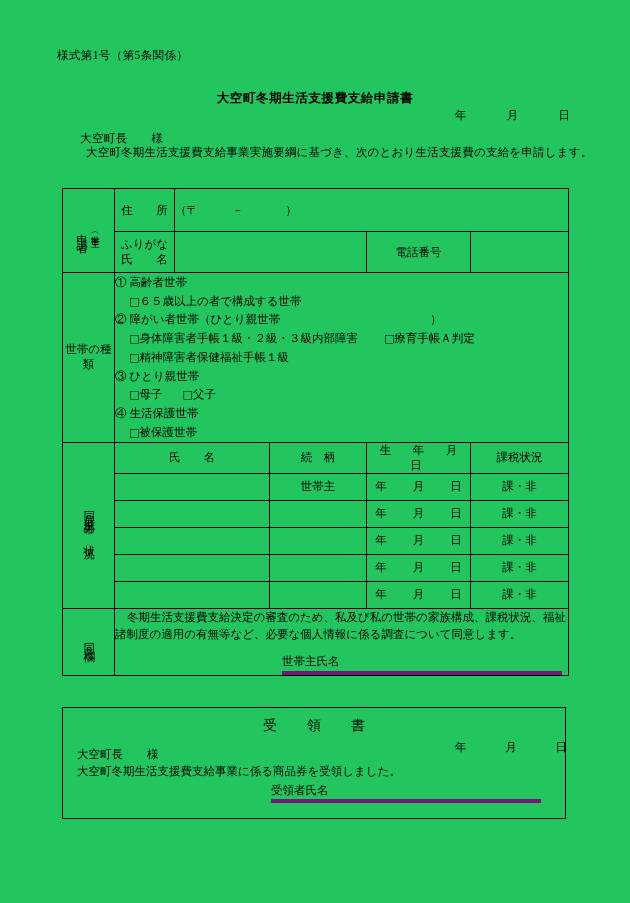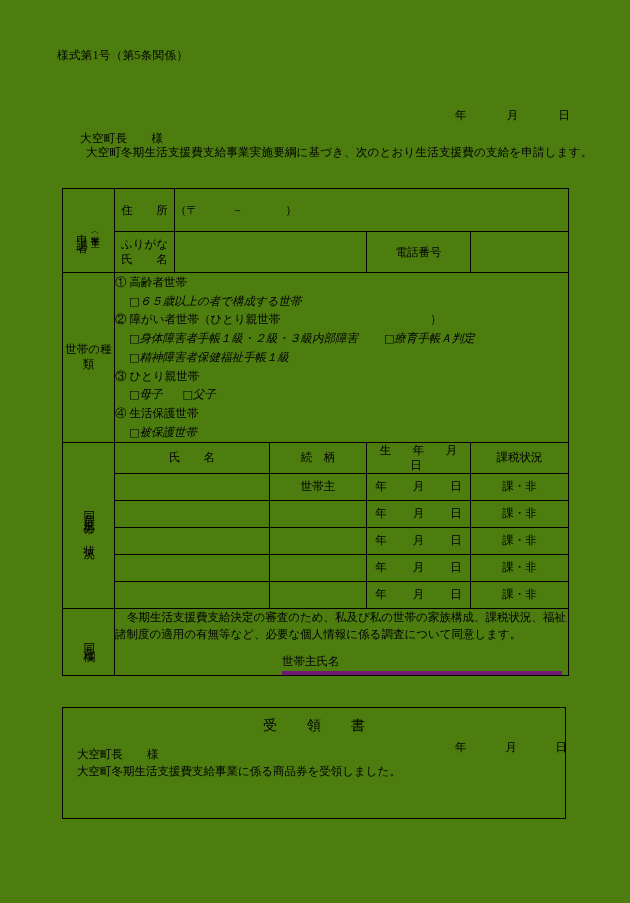--- a/index.html
+++ b/index.html
@@ -13,21 +13,21 @@
     position: relative;
     font-family: "Liberation Serif", "DejaVu Serif", serif;
     color: #000000;
     overflow: hidden;
   }
   .page {
     position: absolute;
     left: 0; top: 0;
     width: 630px;
     height: 903px;
-    background: #4d7c0f;
+    background: #22c55e;
   }
 
   
   .form-code {
     position: absolute;
     left: 57px; top: 48px;
     font-size: 11.5px;
     letter-spacing: 0.4px;
     white-space: nowrap;
   }
@@ -130,21 +130,21 @@
   .postal .gap1 { display:inline-block; width: 34px; }
   .postal .gap2 { display:inline-block; width: 42px; }
 
   
   .htype-cell {
     padding: 5px 0 6px 10px;
     font-size: 11.5px;
     line-height: 1.62;
   }
   .htype-line { white-space: nowrap; }
-  .indent1 { padding-left: 14px; font-style: italic; }
+  .indent1 { padding-left: 14px; }
   .cb { font-family: "DejaVu Sans", sans-serif; font-size: 11px; }
   .inline-gap { display:inline-block; width: 150px; }
   .inline-gap-sm { display:inline-block; width: 26px; }
   .inline-gap-md { display:inline-block; width: 20px; }
 
   
   .members-head td, .members-row td {
     height: 26px;
     text-align: center;
   }
@@ -228,20 +228,21 @@
   }
   .receipt-sign .sign-label-line { width: 270px; }
 </style>
 </head>
 <body>
 
 <div class="page">
 
   <div class="form-code">様式第1号（第5条関係）</div>
 
+  <div class="doc-title">大空町冬期生活支援費支給申請書</div>
 
   <div class="date-line">
     <span>年</span>
     <span>月</span>
     <span>日</span>
   </div>
 
   <div class="addressee">
     <span>大空町長</span><span class="honorific">様</span>
   </div>
@@ -420,15 +421,18 @@
     <div class="receipt-title">受　領　書</div>
     <div class="receipt-date">
       <span>年</span>
       <span>月</span>
       <span>日</span>
     </div>
     <div class="receipt-to">
       <span>大空町長</span><span class="honorific">様</span>
     </div>
     <div class="receipt-text">大空町冬期生活支援費支給事業に係る商品券を受領しました。</div>
+    <div class="receipt-sign">
+      <span class="sign-label-line"><span>受領者氏名</span><span></span></span>
+    </div>
   </div>
 
 </div>
 
 </body></html>

